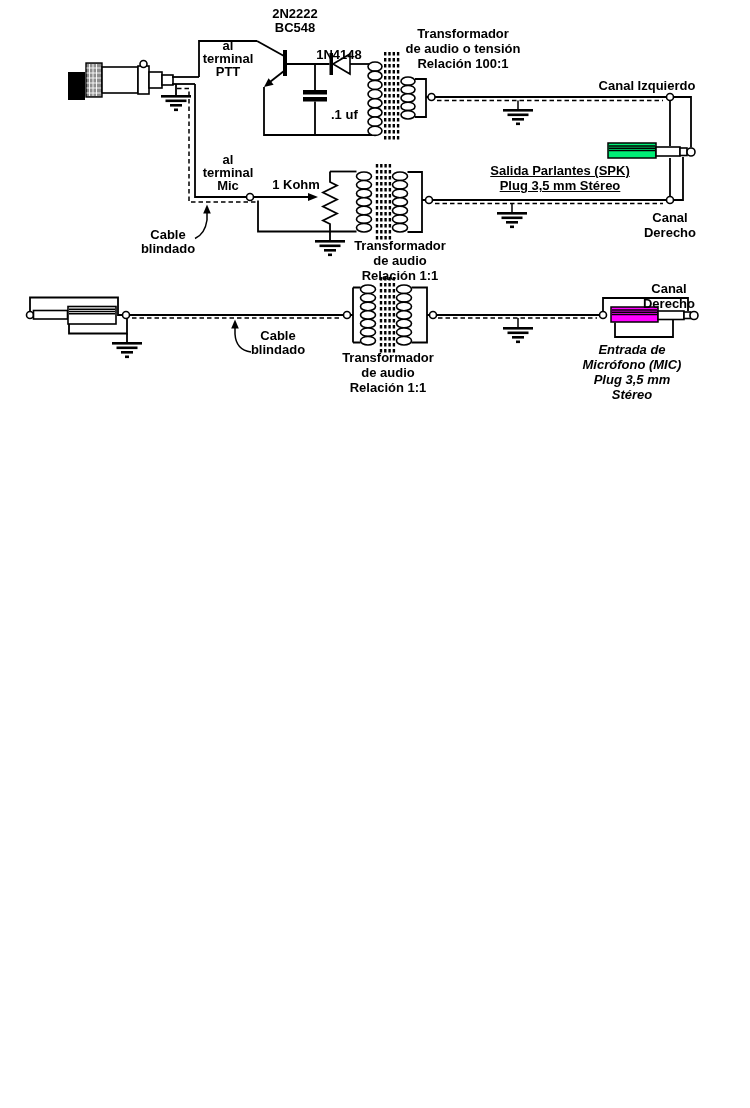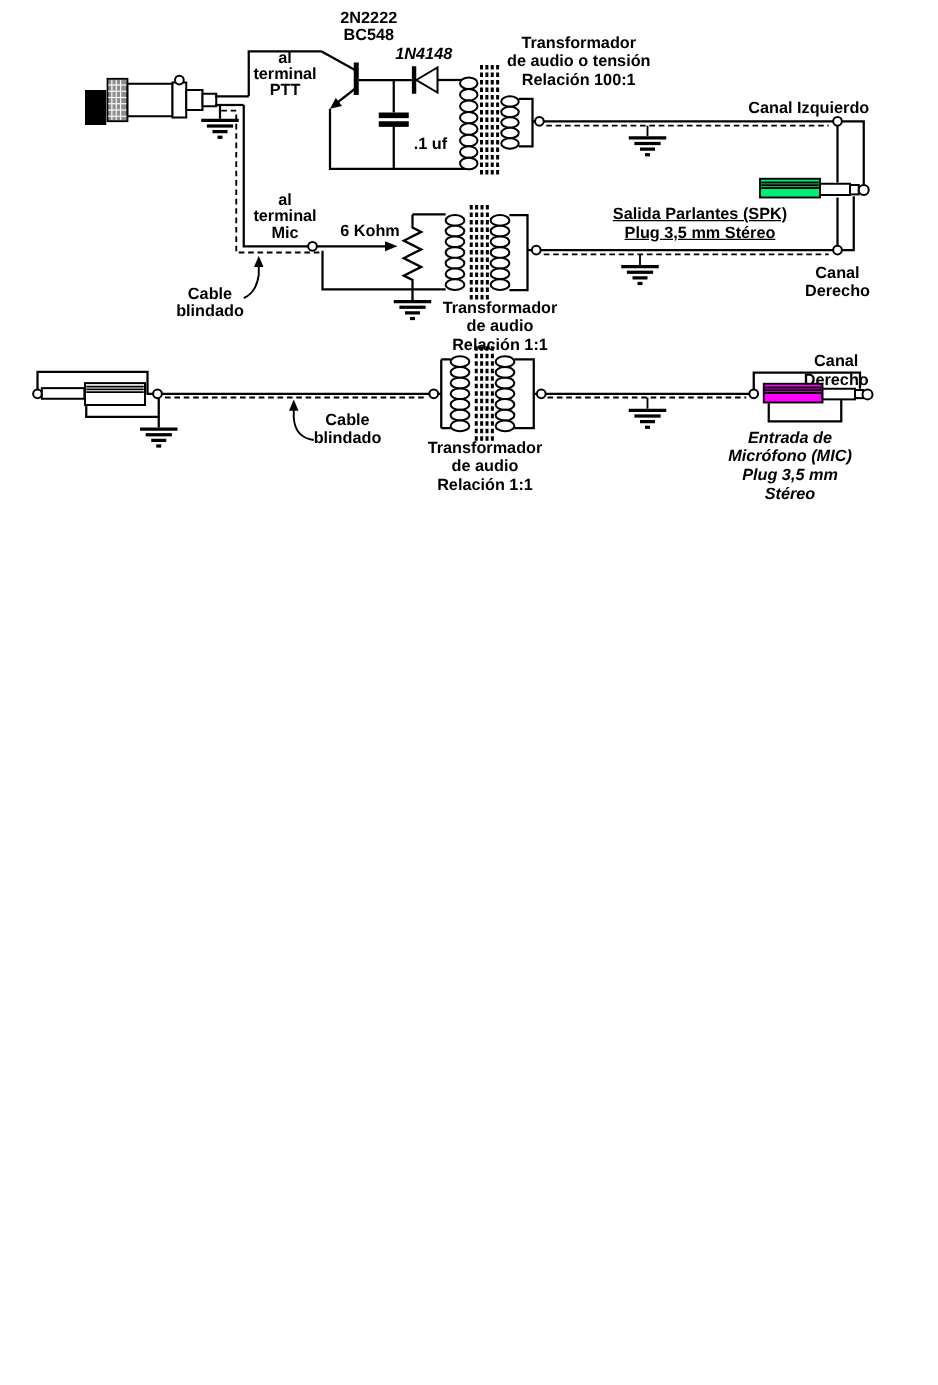--- a/index.html
+++ b/index.html
@@ -234,35 +234,35 @@
     <line class="w2" x1="612" y1="312.2" x2="657" y2="312.2" stroke-width="1.2"></line>
     <line class="w2" x1="612" y1="314.4" x2="657" y2="314.4" stroke-width="1.2"></line>
     <rect class="wht" x="658" y="311" width="26" height="8.5"></rect>
     <rect class="wht" x="684" y="312" width="6.5" height="6.5"></rect>
     <circle class="wht" cx="694" cy="315.5" r="4"></circle>
   </g>
 </svg>
 
   <div class="lbl" style="left:278px;top:7px;line-height:14px;margin-left:17px;">2N2222
 BC548</div>
-  <div class="lbl" style="left:339px;top:35px;font-style:italic;">1N4148</div>
+  <div class="lbl" style="left:339px;top:47px;">1N4148</div>
   <div class="lbl" style="left:463px;top:26px;">Transformador
 de audio o tensión
 Relación 100:1</div>
   <div class="lbl" style="left:228px;top:39px;line-height:13px;">al
 terminal
 PTT</div>
   <div class="lbl" style="left:647px;top:78px;">Canal Izquierdo</div>
   <div class="lbl left" style="left:331px;top:90px;">.1 uf</div>
   <div class="lbl" style="left:560px;top:163px;text-decoration:underline;">Salida Parlantes (SPK)
 Plug 3,5 mm Stéreo</div>
   <div class="lbl" style="left:228px;top:153px;line-height:13px;">al
 terminal
 Mic</div>
-  <div class="lbl" style="left:296px;top:177px;">6 Kohm</div>
+  <div class="lbl" style="left:296px;top:177px;">1 Kohm</div>
   <div class="lbl" style="left:168px;top:228px;line-height:14px;">Cable
 blindado</div>
   <div class="lbl" style="left:670px;top:210px;">Canal Derecho</div>
   <div class="lbl" style="left:400px;top:238px;">Transformador
 de audio
 Relación 1:1</div>
   <div class="lbl" style="left:669px;top:281px;">Canal Derecho</div>
   <div class="lbl" style="left:278px;top:329px;line-height:14px;">Cable
 blindado</div>
   <div class="lbl" style="left:388px;top:350px;">Transformador

